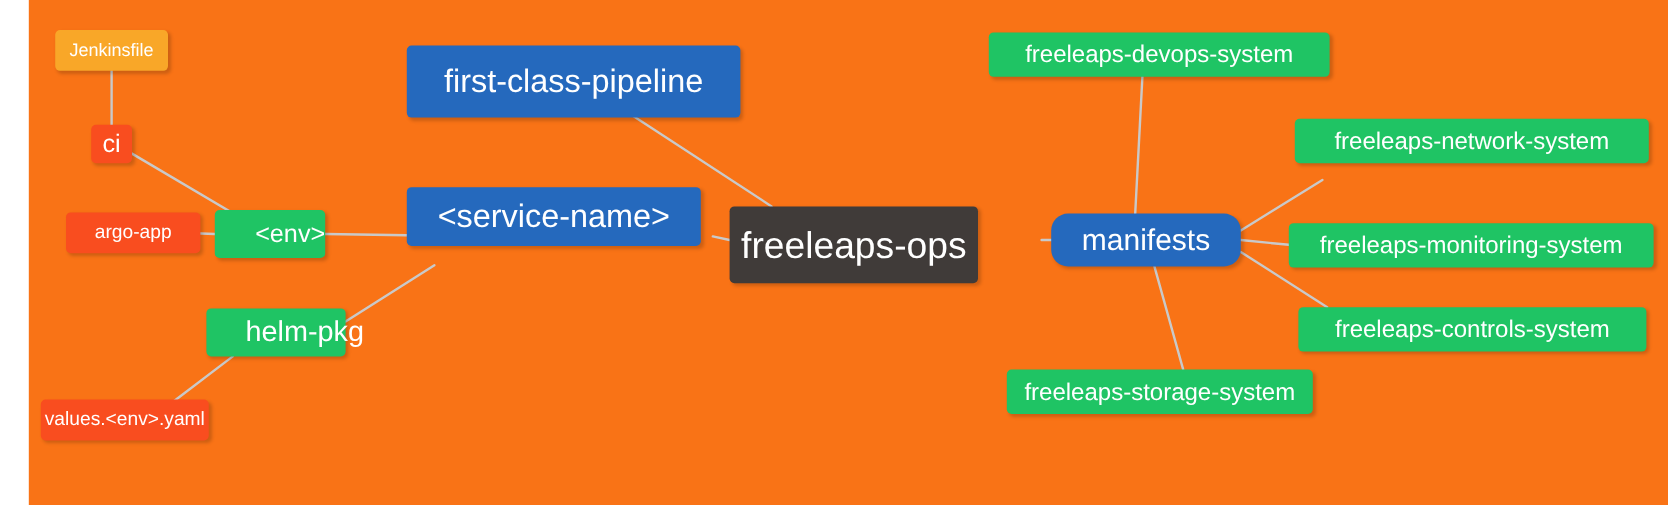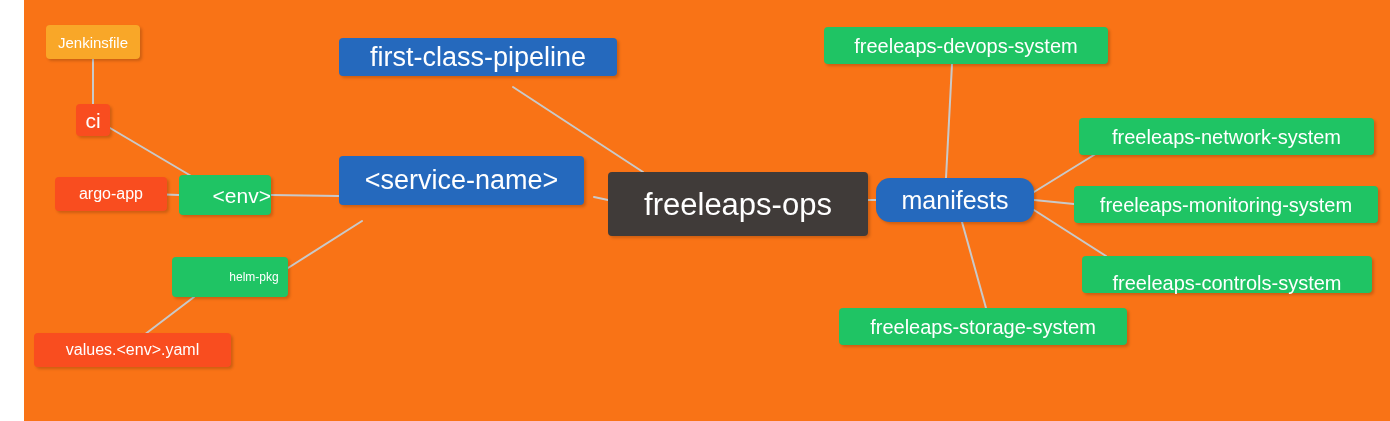--- a/index.html
+++ b/index.html
@@ -76,47 +76,47 @@
       </div>
       <div class="node" style="left: 52px; top: 104px; width: 34px; height: 32px; background: rgb(249, 77, 31); font-size: 21px;">
         <span class="node-label">ci</span>
       </div>
       <div class="node" style="left: 31px; top: 177px; width: 112px; height: 34px; background: rgb(249, 77, 31); font-size: 16px;">
         <span class="node-label">argo-app</span>
       </div>
       <div class="node" style="left: 155px; top: 175px; width: 92px; height: 40px; background: rgb(31, 196, 100); font-size: 21px; justify-content: flex-end;">
         <span class="node-label">&lt;env&gt;</span>
       </div>
-      <div class="node" style="left: 148px; top: 257px; width: 116px; height: 40px; background: rgb(31, 196, 100); font-size: 12px; padding-left: 48px;">
+      <div class="node" style="left: 148px; top: 257px; width: 116px; height: 40px; background: rgb(31, 196, 100); font-size: 24px; padding-left: 48px;">
         <span class="node-label">helm-pkg</span>
       </div>
-      <div class="node" style="left: 10px; top: 333px; width: 197px; height: 34px; background: rgb(249, 77, 31); font-size: 16px;">
+      <div class="node" style="left: 10px; top: 333px; width: 140px; height: 34px; background: rgb(249, 77, 31); font-size: 16px;">
         <span class="node-label">values.&lt;env&gt;.yaml</span>
       </div>
-      <div class="node" style="left: 315px; top: 38px; width: 278px; height: 38px; background: rgb(37, 105, 189); font-size: 27px;">
+      <div class="node" style="left: 315px; top: 38px; width: 278px; height: 60px; background: rgb(37, 105, 189); font-size: 27px;">
         <span class="node-label">first-class-pipeline</span>
       </div>
       <div class="node" style="left: 315px; top: 156px; width: 245px; height: 49px; background: rgb(37, 105, 189); font-size: 27px;">
         <span class="node-label">&lt;service-name&gt;</span>
       </div>
-      <div class="node" style="left: 584px; top: 172px; width: 260px; height: 64px; background: rgb(64, 59, 57); font-size: 31px;">
+      <div class="node" style="left: 584px; top: 172px; width: 207px; height: 64px; background: rgb(64, 59, 57); font-size: 31px;">
         <span class="node-label">freeleaps-ops</span>
       </div>
       <div class="node" style="left: 852px; top: 178px; width: 158px; height: 44px; background: rgb(37, 105, 189); font-size: 25px; border-radius: 14px;">
         <span class="node-label">manifests</span>
       </div>
       <div class="node" style="left: 800px; top: 27px; width: 284px; height: 37px; background: rgb(31, 196, 100); font-size: 20px;">
         <span class="node-label">freeleaps-devops-system</span>
       </div>
-      <div class="node" style="left: 1055px; top: 118px; width: 295px; height: 37px; background: rgb(31, 196, 100); font-size: 20px;">
+      <div class="node" style="left: 1055px; top: 99px; width: 295px; height: 37px; background: rgb(31, 196, 100); font-size: 20px;">
         <span class="node-label">freeleaps-network-system</span>
       </div>
       <div class="node" style="left: 1050px; top: 186px; width: 304px; height: 37px; background: rgb(31, 196, 100); font-size: 20px;">
         <span class="node-label">freeleaps-monitoring-system</span>
       </div>
-      <div class="node" style="left: 1058px; top: 256px; width: 290px; height: 37px; background: rgb(31, 196, 100); font-size: 20px; align-items: flex-end;">
+      <div class="node" style="left: 1058px; top: 256px; width: 290px; height: 37px; background: rgb(31, 196, 100); font-size: 20px;">
         <span class="node-label">freeleaps-controls-system</span>
       </div>
-      <div class="node" style="left: 815px; top: 308px; width: 288px; height: 37px; background: rgb(31, 196, 100); font-size: 20px; text-align: center;">
+      <div class="node" style="left: 815px; top: 308px; width: 255px; height: 37px; background: rgb(31, 196, 100); font-size: 20px; text-align: center;">
         <span class="node-label">freeleaps-storage-system</span>
       </div>
     </div>
 </div>
 
 </body></html>

